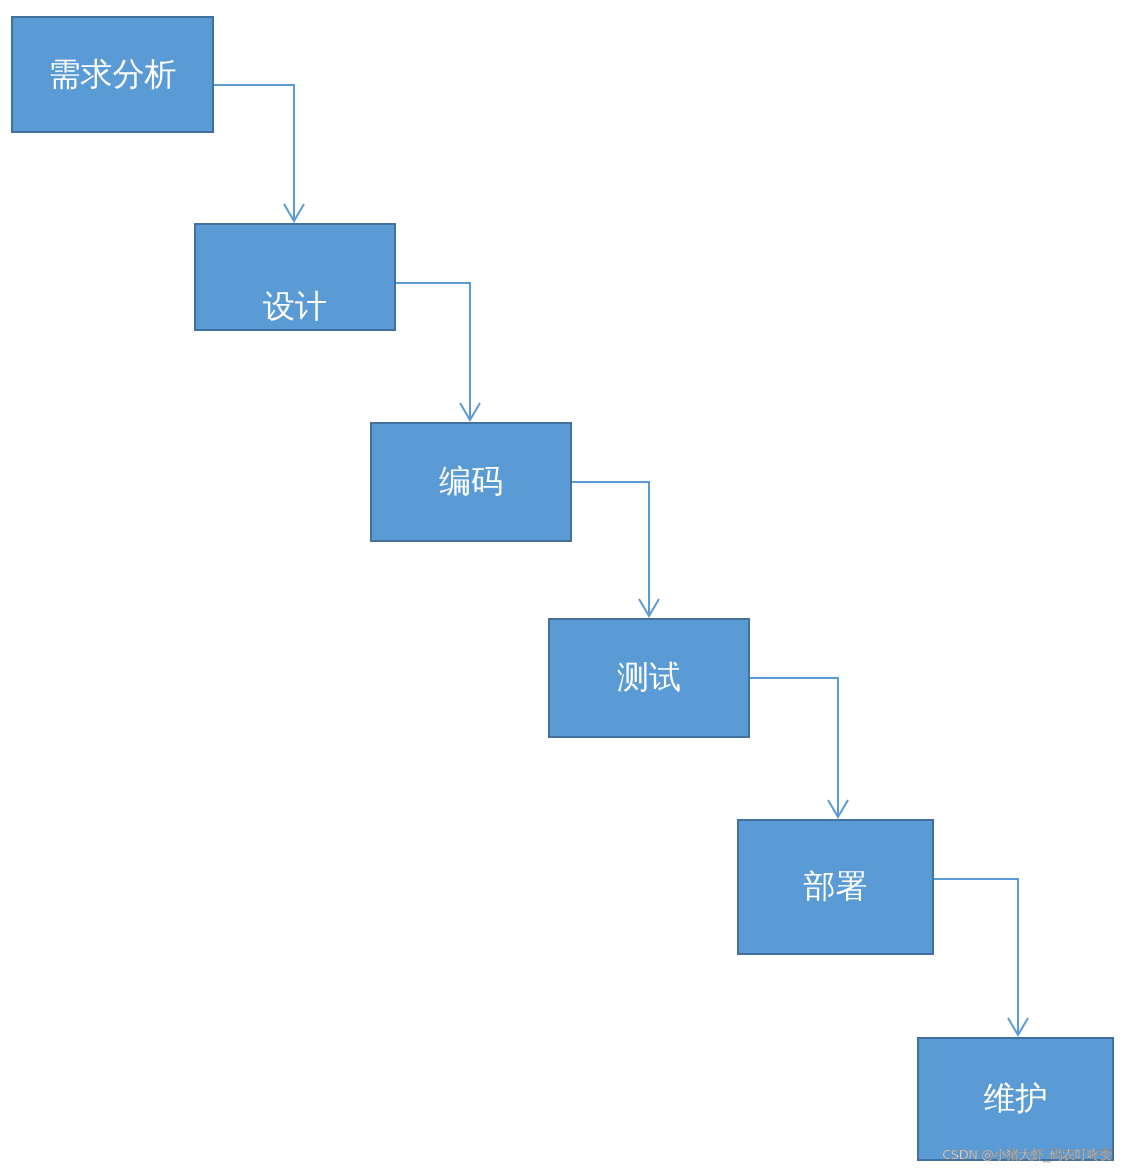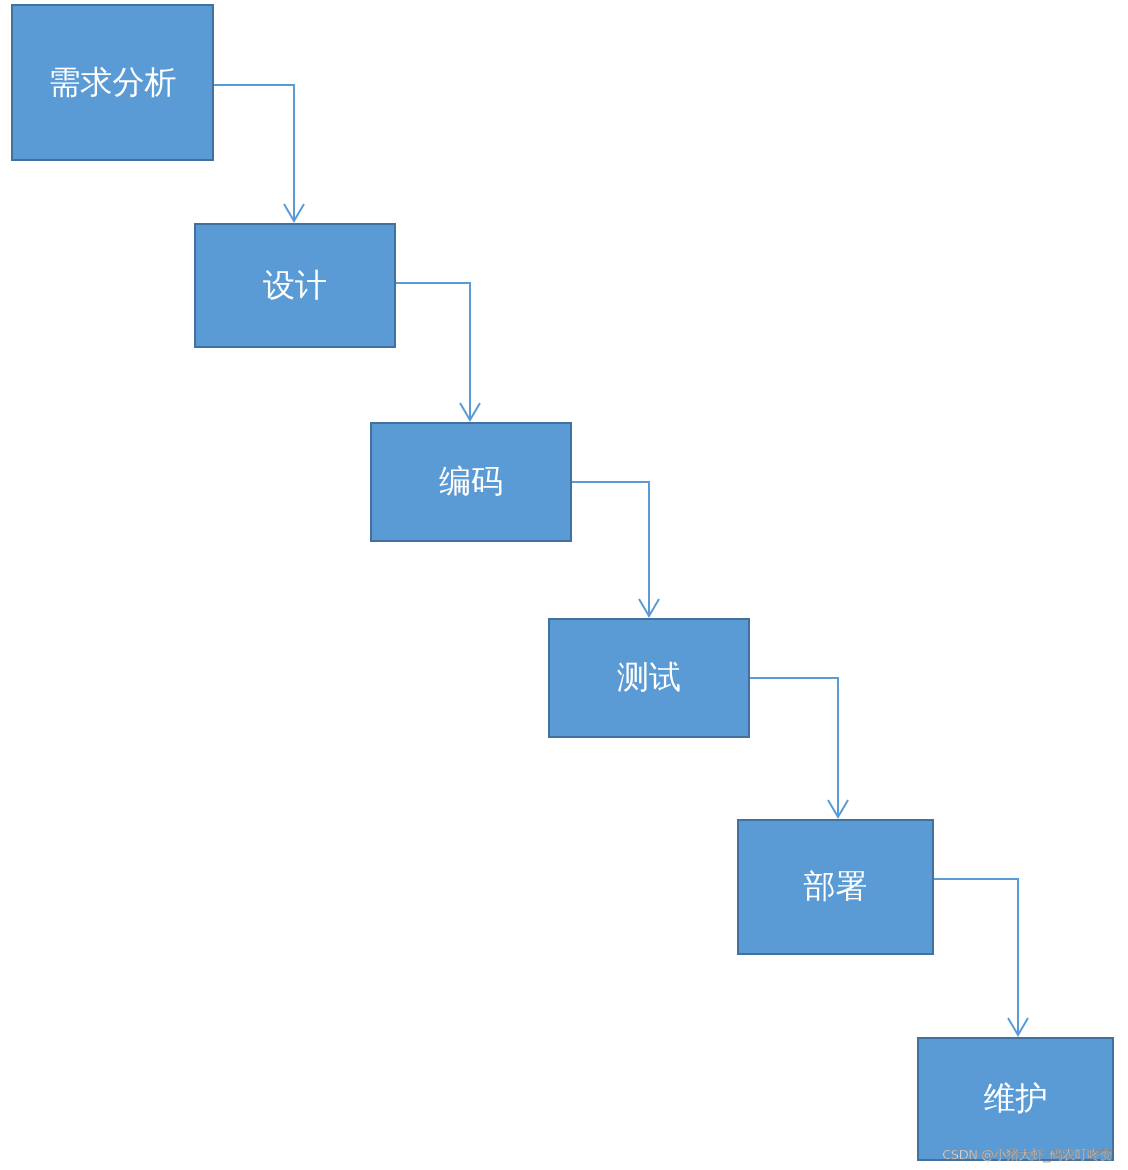--- a/index.html
+++ b/index.html
@@ -24,24 +24,24 @@
     <polyline points="460,403 470,420 480,403"></polyline>
     <polyline points="571,482 649,482 649,616"></polyline>
     <polyline points="639,599 649,616 659,599"></polyline>
     <polyline points="749,678 838,678 838,817"></polyline>
     <polyline points="828,800 838,817 848,800"></polyline>
     <polyline points="933,879 1018,879 1018,1035"></polyline>
     <polyline points="1008,1018 1018,1035 1028,1018"></polyline>
   </g>
 </svg>
 
-<div class="box" style="left:11px;top:4px;width:203px;height:157px;">
+<div class="box" style="left:11px;top:16px;width:203px;height:117px;">
   <span>需求分析</span>
 </div>
-<div class="box" style="left:194px;top:223px;width:202px;height:125px;">
+<div class="box" style="left:194px;top:223px;width:202px;height:108px;align-items:flex-end;">
   <span>设计</span>
 </div>
 <div class="box" style="left:370px;top:422px;width:202px;height:120px;">
   <span>编码</span>
 </div>
 <div class="box" style="left:548px;top:618px;width:202px;height:120px;text-align:right;">
   <span>测试</span>
 </div>
 <div class="box" style="left:737px;top:819px;width:197px;height:136px;">
   <span>部署</span>

